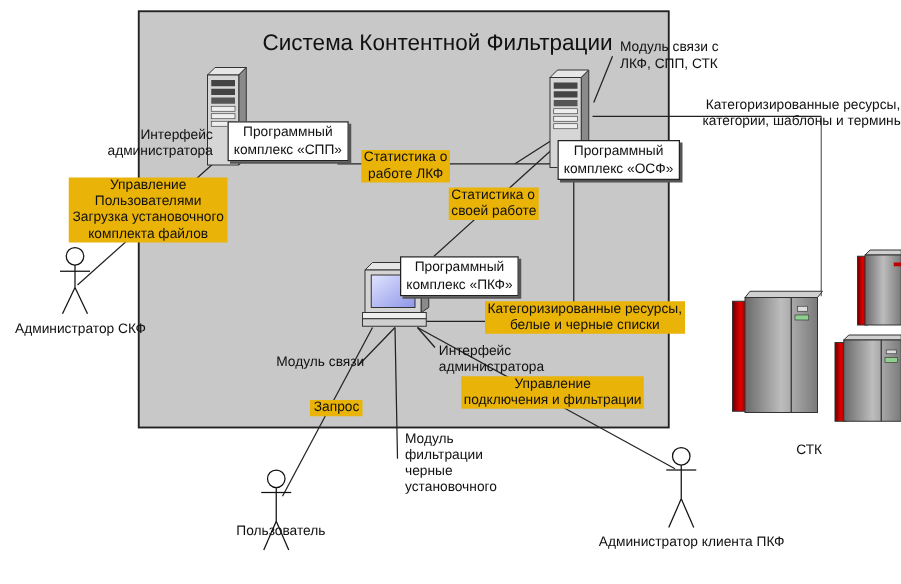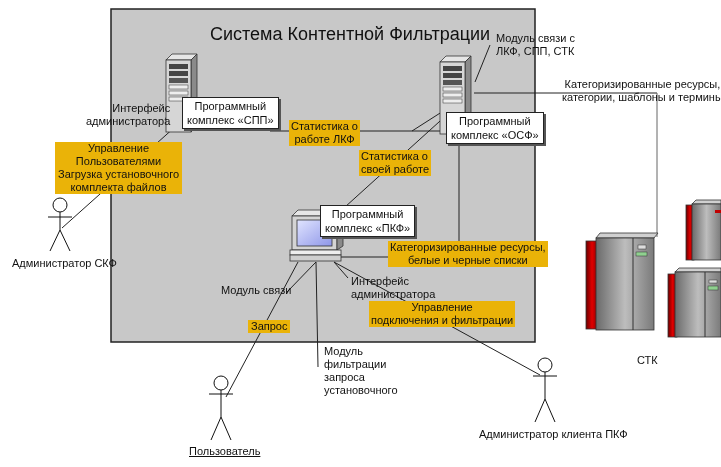--- a/index.html
+++ b/index.html
@@ -186,21 +186,21 @@
   <div>администратора</div>
 </div>
 <div class="lbl lbl-white" style="left:369px; top:301px; padding:0 2px;">
   <div>Управление</div>
   <div>подключения и фильтрации</div>
 </div>
 <div class="lbl lbl-white" style="left:248px; top:320px; padding:0 3px;">Запрос</div>
 <div class="lbl lbl-left" style="left:324px; top:345px;">
   <div>Модуль</div>
   <div>фильтрации</div>
-  <div>запроса</div>
+  <div>черные</div>
   <div>установочного</div>
 </div>
 
 <div class="lbl" style="left:12px; top:257px;">Администратор СКФ</div>
-<div class="lbl" style="left:189px; top:445px;text-decoration:underline;">Пользователь</div>
+<div class="lbl" style="left:189px; top:419px;">Пользователь</div>
 <div class="lbl" style="left:479px; top:428px;">Администратор клиента ПКФ</div>
 
 <div class="lbl" style="left:637px; top:354px;">СТК</div>
 
 </body></html>

